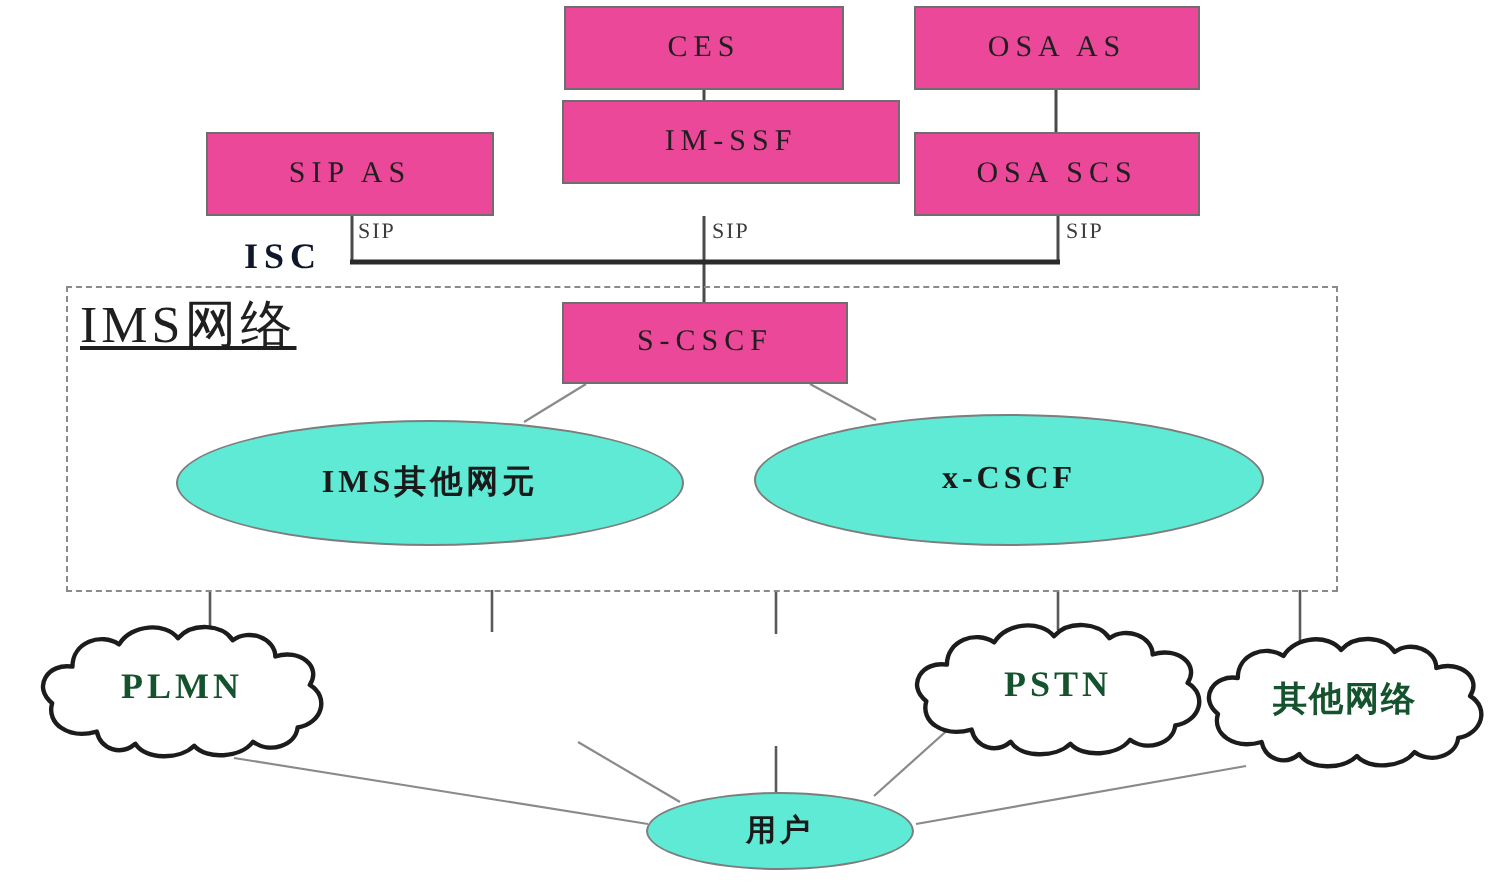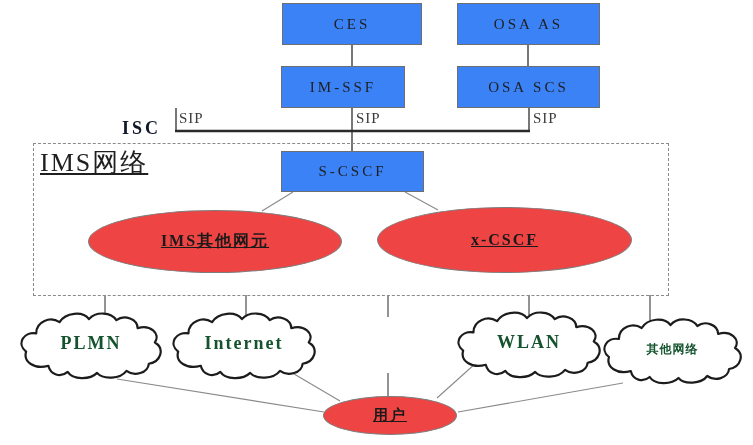--- a/index.html
+++ b/index.html
@@ -2,51 +2,51 @@
 <html><head>
 <meta charset="utf-8">
 <style>
   html,body{margin:0;padding:0;background:#ffffff;}
   #canvas{
     position:relative;width:753px;height:445px;background:#ffffff;overflow:hidden;
     font-family:"Liberation Serif","DejaVu Serif",serif;color:#1a1a1a;
   }
   #wires{position:absolute;left:0;top:0;width:753px;height:445px;}
   .node-box{
-    position:absolute;border:1.5px solid #6e6e6e;background:#3b82f6;
+    position:absolute;border:1.5px solid #6e6e6e;background:#ec4899;
     display:flex;align-items:center;justify-content:center;
     font-size:15px;letter-spacing:3px;color:#1f1f1f;box-sizing:border-box;
   }
   .dashed-region{
     position:absolute;border:1.4px dashed #8a8a8a;background:transparent;box-sizing:border-box;
   }
   .region-title{
     position:absolute;font-size:26px;letter-spacing:2px;color:#1f1f1f;white-space:nowrap;
   }
   .bus-label{
     position:absolute;font-size:18px;font-weight:bold;letter-spacing:3px;color:#0f172a;
   }
   .sip-label{
-    position:absolute;font-size:15px;letter-spacing:1px;color:#3c3c3c;
+    position:absolute;font-size:11px;letter-spacing:1px;color:#3c3c3c;
   }
   .ellipse{
-    position:absolute;border:1.2px solid #7d7d7d;border-radius:50%;background:#ef4444;
+    position:absolute;border:1.2px solid #7d7d7d;border-radius:50%;background:#5eead4;
     display:flex;align-items:center;justify-content:center;box-sizing:border-box;
-    font-size:16px;font-weight:bold;letter-spacing:2px;color:#1a1a1a;text-decoration:underline;
+    font-size:16px;font-weight:bold;letter-spacing:2px;color:#1a1a1a;
   }
   .ellipse.small{font-size:15px;font-weight:bold;letter-spacing:2px;}
   .cloud{position:absolute;}
   .cloud svg{position:absolute;left:0;top:0;width:100%;height:100%;}
   .cloud .cloud-label{
     position:absolute;left:0;top:0;width:100%;height:100%;
     display:flex;align-items:center;justify-content:center;
     font-size:18px;font-weight:bold;letter-spacing:2px;color:#14532d;
     padding-bottom:4px;box-sizing:border-box;
   }
-  .cloud.cn .cloud-label{font-size:12px;letter-spacing:1px;}
+  .cloud.cn .cloud-label{font-size:17px;letter-spacing:1px;}
 </style>
 </head>
 <body>
 
 <div id="canvas">
 
   <svg id="wires" viewBox="0 0 753 445">
 
     <line x1="352" y1="45" x2="352" y2="66" stroke="#4a4a4a" stroke-width="1.5"></line>
     <line x1="528" y1="45" x2="528" y2="66" stroke="#4a4a4a" stroke-width="1.5"></line>
@@ -70,52 +70,47 @@
     <line x1="388" y1="373" x2="388" y2="397" stroke="#5a5a5a" stroke-width="1.3"></line>
     <line x1="476" y1="363" x2="437" y2="398" stroke="#8a8a8a" stroke-width="1.1"></line>
     <line x1="623" y1="383" x2="458" y2="412" stroke="#8a8a8a" stroke-width="1.1"></line>
   </svg>
 
   <div class="dashed-region" style="left:33px;top:143px;width:636px;height:153px;"></div>
   <div class="region-title" style="left:40px;top:145px;text-decoration:underline;">IMS网络</div>
 
   <div class="node-box" style="left:282px;top:3px;width:140px;height:42px;">CES</div>
   <div class="node-box" style="left:457px;top:3px;width:143px;height:42px;">OSA AS</div>
-  <div class="node-box" style="left:281px;top:66px;width:124px;height:42px;">IM-SSF</div>
+  <div class="node-box" style="left:103px;top:66px;width:144px;height:42px;">SIP AS</div>
+  <div class="node-box" style="left:281px;top:50px;width:169px;height:42px;">IM-SSF</div>
   <div class="node-box" style="left:457px;top:66px;width:143px;height:42px;">OSA SCS</div>
   <div class="node-box" style="left:281px;top:151px;width:143px;height:41px;">S-CSCF</div>
 
   <div class="bus-label" style="left:122px;top:118px;">ISC</div>
   <div class="sip-label" style="left:179px;top:110px;">SIP</div>
   <div class="sip-label" style="left:356px;top:110px;">SIP</div>
   <div class="sip-label" style="left:533px;top:110px;">SIP</div>
 
   <div class="ellipse" style="left:88px;top:210px;width:254px;height:63px;">IMS其他网元</div>
   <div class="ellipse" style="left:377px;top:207px;width:255px;height:66px;">x-CSCF</div>
 
   <div class="cloud" style="left:20px;top:311px;width:142px;height:69px;">
     <svg viewBox="0 0 140 68" preserveAspectRatio="none">
       <path d="M28,54 C14,58 3,50 6,40 C-4,32 4,20 16,22 C16,10 30,5 39,11 C45,1 62,0 68,8 C75,0 90,1 95,9 C103,3 116,8 116,17 C128,13 139,22 133,31 C143,37 139,50 127,52 C126,61 113,65 105,59 C99,67 82,68 76,61 C69,68 52,68 47,60 C40,66 30,63 28,54 Z" fill="#ffffff" stroke="#1c1c1c" stroke-width="2.2" stroke-linejoin="round" vector-effect="non-scaling-stroke"></path>
     </svg>
     <span class="cloud-label">PLMN</span>
   </div>
 
-  <div class="cloud" style="left:172px;top:311px;width:144px;height:69px;">
-    <svg viewBox="0 0 140 68" preserveAspectRatio="none">
-      <path d="M28,54 C14,58 3,50 6,40 C-4,32 4,20 16,22 C16,10 30,5 39,11 C45,1 62,0 68,8 C75,0 90,1 95,9 C103,3 116,8 116,17 C128,13 139,22 133,31 C143,37 139,50 127,52 C126,61 113,65 105,59 C99,67 82,68 76,61 C69,68 52,68 47,60 C40,66 30,63 28,54 Z" fill="#ffffff" stroke="#1c1c1c" stroke-width="2.2" stroke-linejoin="round" vector-effect="non-scaling-stroke"></path>
-    </svg>
-    <span class="cloud-label">Internet</span>
-  </div>
 
 
   <div class="cloud" style="left:457px;top:310px;width:144px;height:69px;">
     <svg viewBox="0 0 140 68" preserveAspectRatio="none">
       <path d="M28,54 C14,58 3,50 6,40 C-4,32 4,20 16,22 C16,10 30,5 39,11 C45,1 62,0 68,8 C75,0 90,1 95,9 C103,3 116,8 116,17 C128,13 139,22 133,31 C143,37 139,50 127,52 C126,61 113,65 105,59 C99,67 82,68 76,61 C69,68 52,68 47,60 C40,66 30,63 28,54 Z" fill="#ffffff" stroke="#1c1c1c" stroke-width="2.2" stroke-linejoin="round" vector-effect="non-scaling-stroke"></path>
     </svg>
-    <span class="cloud-label">WLAN</span>
+    <span class="cloud-label">PSTN</span>
   </div>
 
   <div class="cloud cn" style="left:603px;top:317px;width:139px;height:68px;">
     <svg viewBox="0 0 140 68" preserveAspectRatio="none">
       <path d="M28,54 C14,58 3,50 6,40 C-4,32 4,20 16,22 C16,10 30,5 39,11 C45,1 62,0 68,8 C75,0 90,1 95,9 C103,3 116,8 116,17 C128,13 139,22 133,31 C143,37 139,50 127,52 C126,61 113,65 105,59 C99,67 82,68 76,61 C69,68 52,68 47,60 C40,66 30,63 28,54 Z" fill="#ffffff" stroke="#1c1c1c" stroke-width="2.2" stroke-linejoin="round" vector-effect="non-scaling-stroke"></path>
     </svg>
     <span class="cloud-label">其他网络</span>
   </div>
 
   <div class="ellipse small" style="left:323px;top:396px;width:134px;height:39px;">用户</div>

